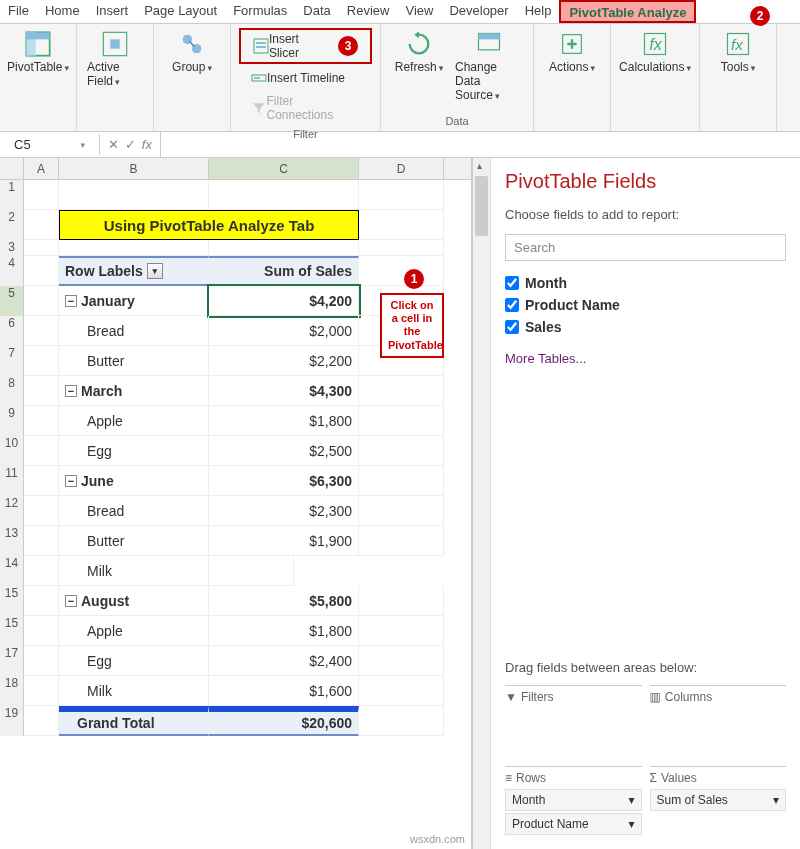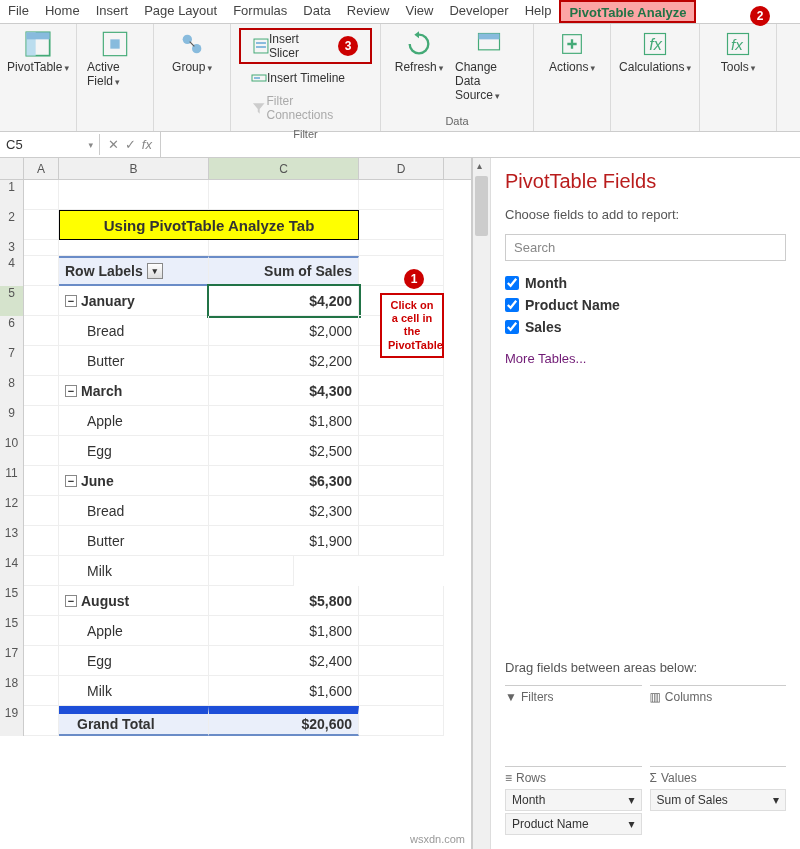--- a/index.html
+++ b/index.html
@@ -12,35 +12,35 @@
 .group-label{font-size:11px;color:#666;margin-top:4px}
 .btn-lg{display:flex;flex-direction:column;align-items:center;font-size:12px;width:60px;cursor:pointer;padding:2px}
 .btn-lg svg{width:28px;height:28px;margin-bottom:2px}
 .drop::after{content:"▾";font-size:9px;color:#555;margin-left:2px}
 .filter-btns{display:flex;flex-direction:column;gap:4px;font-size:12px}
 .fbtn{display:flex;align-items:center;padding:2px 12px;cursor:pointer}
 .fbtn.hl{border:2px solid #b00}
 .fbtn.dis{color:#aaa}
 .badge{display:inline-flex;width:20px;height:20px;border-radius:50%;background:#c00;color:#fff;font-weight:bold;font-size:12px;align-items:center;justify-content:center}
 .fx-bar{display:flex;height:26px;border-bottom:1px solid #ccc;align-items:center;font-size:13px}
-.namebox{width:100px;border-right:1px solid #ccc;padding:3px 6px;display:flex;justify-content:space-between;align-items:center}
+.namebox{width:100px;border-right:1px solid #ccc;padding:3px 14px;display:flex;justify-content:space-between;align-items:center}
 .fx-btns{display:flex;gap:6px;padding:0 8px;color:#888;border-right:1px solid #ccc;height:100%;align-items:center}
 .fx-input{flex:1;padding:3px 8px}
 .main{display:flex;height:691px}
 .sheet{width:472px;position:relative;border-right:1px solid #ccc;overflow:hidden}
 .colhead{display:flex;height:22px;background:#f0f0f0;border-bottom:1px solid #ccc}
 .colhead div{border-right:1px solid #ccc;text-align:center;font-size:12px;color:#555;line-height:22px}
 .rh{width:24px;background:#f0f0f0;border-right:1px solid #ccc;text-align:center;font-size:12px;color:#555}
 .row{display:flex;height:30px;align-items:stretch}
 .rh.sel{background:#d5e3cc}
 .c-a{width:35px}.c-b{width:150px}.c-c{width:150px}.c-d{width:85px}
 .cell{border-right:1px solid #eee;border-bottom:1px solid #eee;display:flex;align-items:center;padding:0 6px;font-size:14px}
 .title-cell{background:#ff0;border:1px solid #000;font-weight:bold;font-size:15px;justify-content:center}
 .hdr{background:#eaeffa;font-weight:bold;border-top:2px solid #6a8cc7;border-bottom:2px solid #6a8cc7}
-.gt{background:#eaeffa;font-weight:bold;border-top:8px solid #1d4ed8;border-bottom:2px solid #6a8cc7}
+.gt{background:#eaeffa;font-weight:bold;border-top:6px solid #1d4ed8;border-bottom:2px solid #6a8cc7}
 .num{justify-content:flex-end}
 .bold{font-weight:bold}
 .sel-cell{outline:2px solid #217346}
 .collapse{display:inline-block;width:12px;height:12px;border:1px solid #888;text-align:center;line-height:10px;font-size:11px;margin-right:4px;background:#fff}
 .filter-icon{width:16px;height:16px;border:1px solid #888;display:inline-flex;align-items:center;justify-content:center;font-size:9px;margin-left:4px;background:linear-gradient(#fff,#ddd)}
 .callout{position:absolute;left:380px;top:135px;border:2px solid #c00;background:#fff;padding:4px 6px;font-size:11px;color:#c00;font-weight:bold;width:64px;text-align:center;line-height:1.2}
 .callout .badge{position:absolute;top:-26px;left:22px}
 .scrollbar{width:18px;background:#f0f0f0;border-left:1px solid #ccc;position:relative}
 .scrollbar::before{content:"▴";position:absolute;top:2px;left:4px;font-size:10px;color:#666}
 .scrollbar .thumb{position:absolute;top:18px;left:2px;width:13px;height:60px;background:#ccc;border-radius:2px}

